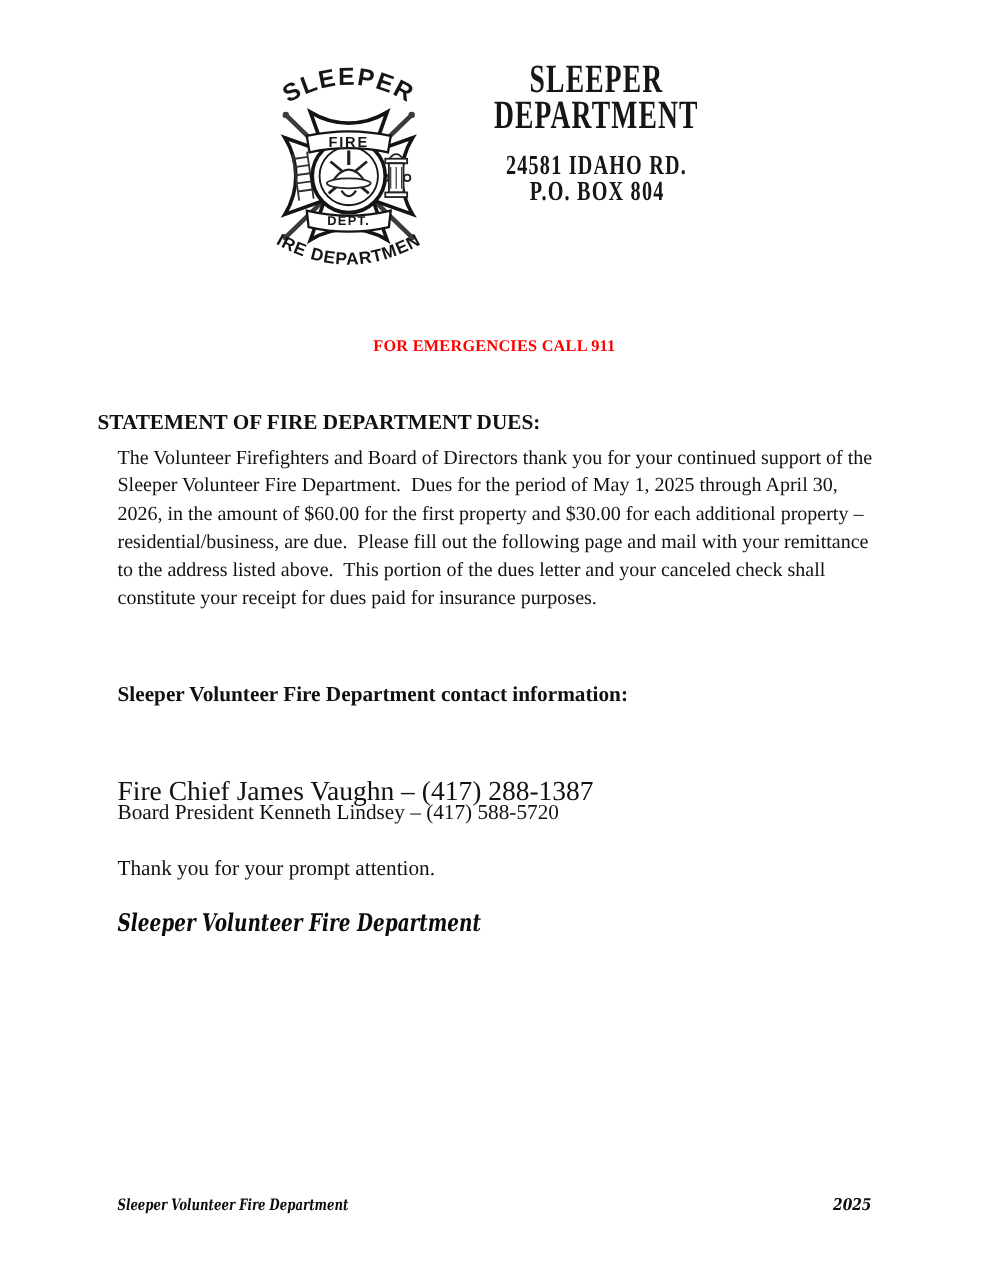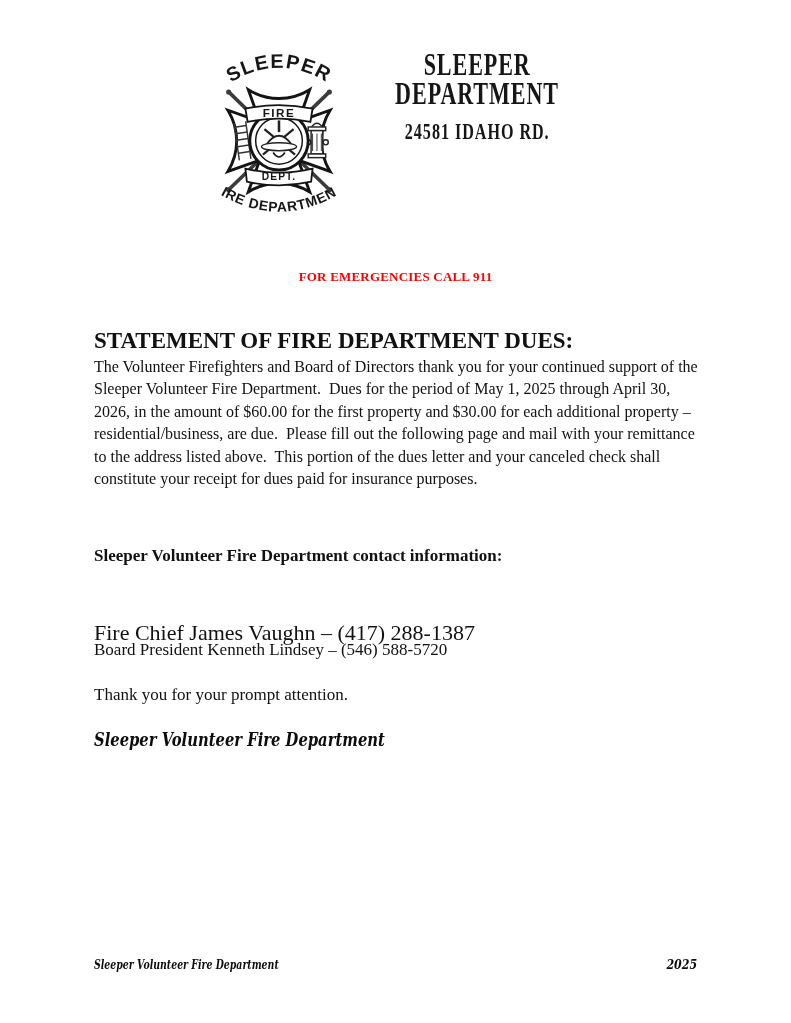--- a/index.html
+++ b/index.html
@@ -67,23 +67,23 @@
     font-weight: 700;
     font-size: 13px;
     color: #ff0000;
     letter-spacing: 0.2px;
   }
 
   
   .statement-heading {
     position: absolute;
     top: 328px;
-    left: 94px;
-    font-weight: 700;
-    font-size: 23px;
+    left: 78px;
+    font-weight: 700;
+    font-size: 17px;
   }
   .statement-body {
     position: absolute;
     top: 356px;
     left: 94px;
     width: 604px;
     font-size: 16px;
     line-height: 22.4px;
     white-space: pre-wrap;
     text-align: left;
@@ -226,32 +226,33 @@
       <text font-size="19" letter-spacing="1">
         <textPath href="#arcBottom" startOffset="50%" text-anchor="middle">FIRE DEPARTMENT</textPath>
       </text>
     </svg>
 
     <div class="org-block">
       <div class="org-line"><span>SLEEPER</span></div>
       <div class="org-line"><span>DEPARTMENT</span></div>
       <div class="addr-block">
         <div class="addr-line"><span>24581 IDAHO RD.</span></div>
+        <div class="addr-line"><span>P.O. BOX 804</span></div>
       </div>
     </div>
   </div>
 
   <div class="emergency">FOR EMERGENCIES CALL 911</div>
 
   <div class="statement-heading">STATEMENT OF FIRE DEPARTMENT DUES:</div>
   <div class="statement-body">The Volunteer Firefighters and Board of Directors thank you for your continued support of the Sleeper Volunteer Fire Department.  Dues for the period of May 1, 2025 through April 30, 2026, in the amount of $60.00 for the first property and $30.00 for each additional property – residential/business, are due.  Please fill out the following page and mail with your remittance to the address listed above.  This portion of the dues letter and your canceled check shall constitute your receipt for dues paid for insurance purposes.</div>
 
   <div class="contact-heading">Sleeper Volunteer Fire Department contact information:</div>
   <div class="contact-line-1">Fire Chief James Vaughn – (417) 288-1387</div>
-  <div class="contact-line-2">Board President Kenneth Lindsey – (546) 588-5720</div>
+  <div class="contact-line-2">Board President Kenneth Lindsey – (417) 588-5720</div>
 
   <div class="closing-line">Thank you for your prompt attention.</div>
   <div class="signature-line"><span>Sleeper Volunteer Fire Department</span></div>
 
   <div class="page-footer">
     <div class="footer-left"><span>Sleeper Volunteer Fire Department</span></div>
     <div class="footer-right"><span>2025</span></div>
   </div>
 
 </div>

